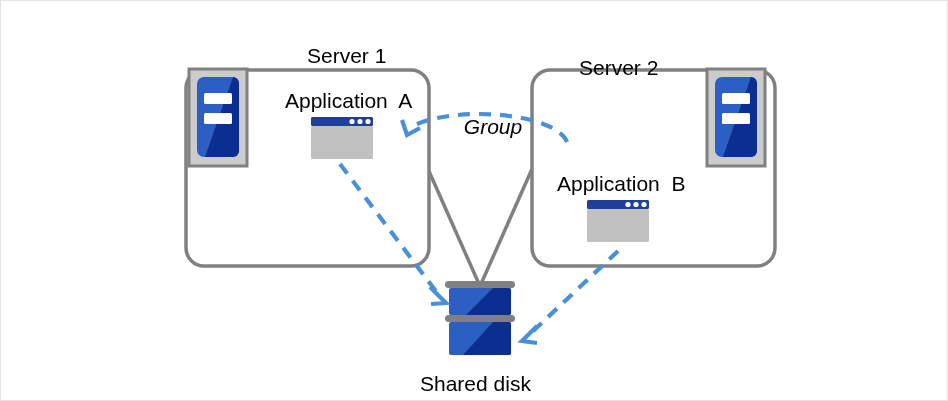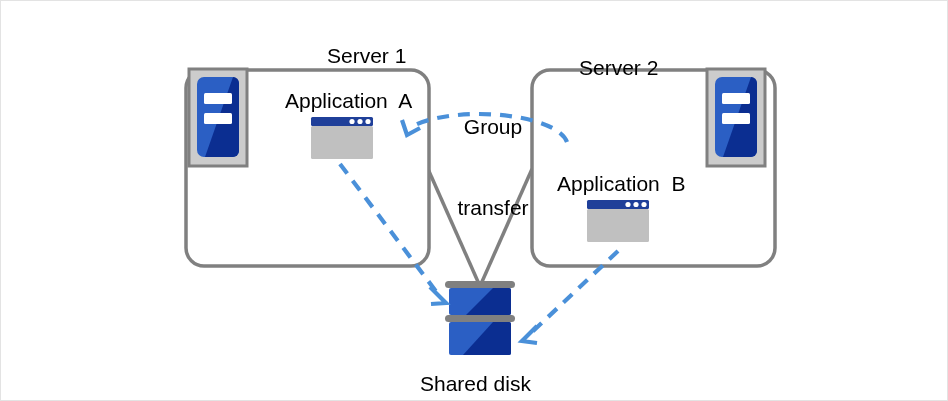--- a/index.html
+++ b/index.html
@@ -35,20 +35,21 @@
   .label-server {
     font-size: 21px;
   }
   .label-app {
     font-size: 21px;
   }
   .label-transfer {
     font-size: 21px;
     text-align: center;
     line-height: 27px;
+    font-style: italic;
   }
   .label-disk {
     font-size: 21px;
   }
 </style>
 </head>
 <body>
 
 <div id="canvas">
 
@@ -141,28 +142,27 @@
       <path d="M 429,286 L 445,302 L 430,303" fill="none" stroke="#4a90d9" stroke-width="4.2" stroke-linejoin="miter"></path>
     </g>
 
     <g>
       <path d="M 617,250 L 529,333" fill="none" stroke="#4a90d9" stroke-width="4.2" stroke-dasharray="12 9" stroke-linecap="butt"></path>
       <path d="M 536,325 L 521,340 L 536,342" fill="none" stroke="#4a90d9" stroke-width="4.2" stroke-linejoin="miter"></path>
     </g>
 
   </svg>
 
-  <div class="txt label-server" style="left:306px; top:44px;margin-left:20px;">Server 1</div>
+  <div class="txt label-server" style="left:306px; top:44px;">Server 1</div>
 
   <div class="txt label-server" style="left:578px; top:44px;margin-top:12px;">Server 2</div>
 
   <div class="txt label-app" style="left:556px; top:172px;">Application  B</div>
 
   <div class="txt label-app" style="left:284px; top:89px;">Application  A</div>
 
   <div class="txt label-transfer" style="left:452px; top:58px; width:80px;">
     <div>Group</div>
-    <div>transfer</div>
   </div>
 
   <div class="txt label-disk" style="left:419px; top:366px;margin-top:6px;">Shared disk</div>
 
 </div>
 
 </body></html>

